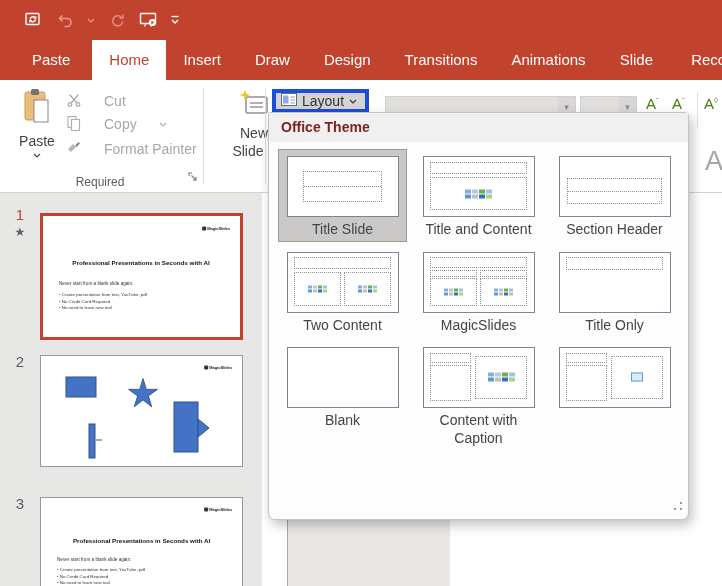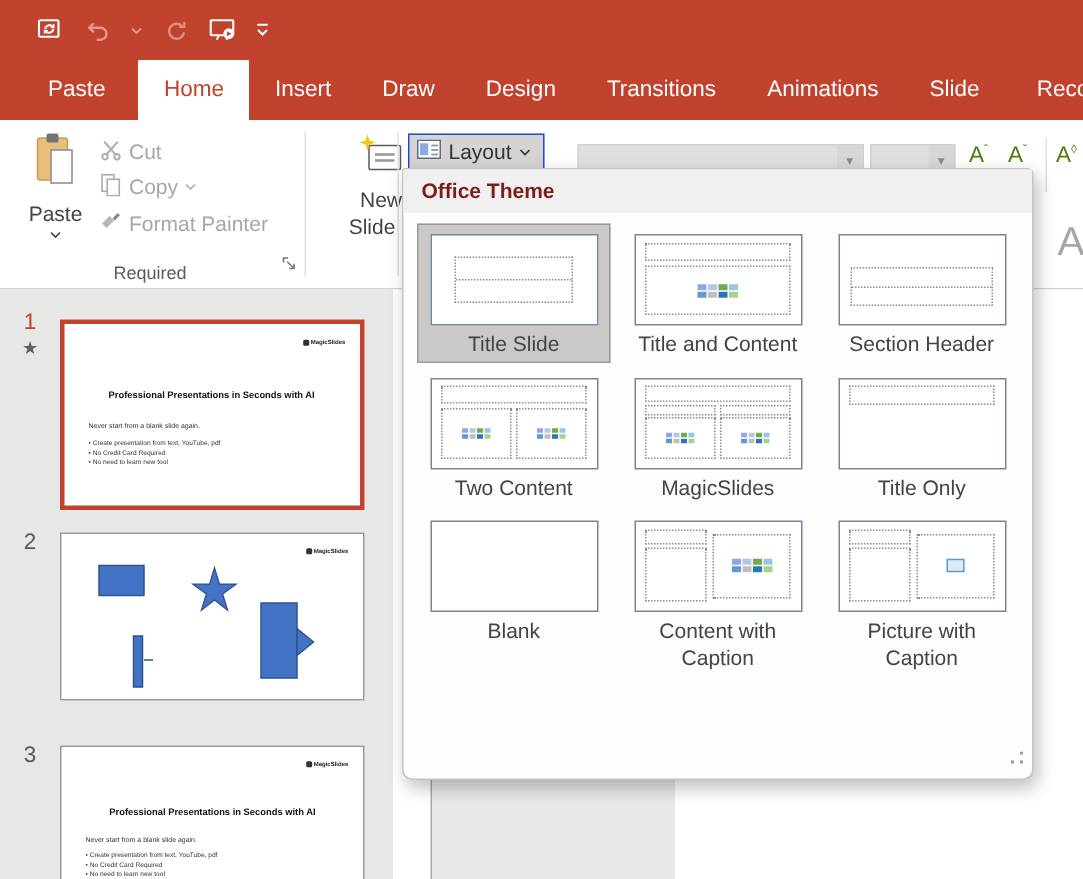--- a/index.html
+++ b/index.html
@@ -16,25 +16,25 @@
   .tabs { height:40px; background:#C1432E; display:flex; padding-left:10px; }
   .tab { color:#fff; font-size:15px; line-height:40px; padding:0 17px; cursor:default; }
   .tab.file { padding:0 22px; }
   .tab.selected { background:#fff; color:#C1432E; }
 
   
   .ribbon { position:relative; height:113px; background:#fff; border-bottom:1px solid #D5D3D1; overflow:hidden; }
   .vsep { position:absolute; top:8px; bottom:8px; width:1px; background:#E2E0DE; }
   .paste-btn { position:absolute; left:12px; top:8px; width:50px; height:84px; display:flex; flex-direction:column; align-items:center; }
   .paste-label { font-size:14px; color:#444; margin-top:3px; }
-  .small-cmd { position:absolute; left:66px; height:22px; display:flex; align-items:center; gap:4px; font-size:14px; color:#A9A7A5; }
+  .small-cmd { position:absolute; left:66px; height:22px; display:flex; align-items:center; gap:22px; font-size:14px; color:#A9A7A5; }
   .grp-label { position:absolute; left:0; width:200px; bottom:3px; text-align:center; font-size:12px; color:#5E5C5A; }
   .dlg-launcher { position:absolute; left:188px; bottom:6px; }
   .newslide-btn { position:absolute; left:226px; top:8px; width:56px; display:flex; flex-direction:column; align-items:center; font-size:14px; color:#444; line-height:1.3; }
-  .layout-btn { position:absolute; left:272px; top:9px; height:24px; padding:0 8px 0 5px; display:flex; align-items:center; gap:5px; background:#D6D4D2; border:1px solid #1d4ed8; font-size:14px; color:#333; }
+  .layout-btn { position:absolute; left:272px; top:9px; height:24px; padding:0 8px 0 5px; display:flex; align-items:center; gap:5px; background:#D6D4D2; border:4px solid #1d4ed8; font-size:14px; color:#333; }
   .combo { position:absolute; top:16px; height:21px; background:#E1DFDE; border:1px solid #D3D1CF; display:flex; align-items:center; justify-content:flex-end; }
   .combo .arrow { width:17px; height:100%; background:#D9D7D5; color:#8a8888; font-size:9px; display:flex; align-items:center; justify-content:center; }
   .font-az { position:absolute; top:15px; font-size:15px; color:#4d7c0f; }
   .font-az sup { font-size:8px; }
   .big-a { position:absolute; left:705px; top:66px; font-size:27px; color:#A8A6A4; }
 
   
   .workspace { position:relative; height:393px; }
   .slide-panel { position:absolute; left:0; top:0; width:262px; height:393px; background:#E7E7E6; overflow:hidden; }
   .main-area { position:absolute; left:262px; top:0; right:0; bottom:0; background:#fff; }
@@ -445,21 +445,20 @@
       </div>
 
       <div class="layout-cell">
         <div class="cell-thumb">
           <div class="ph" style="left:6%;top:9%;width:37%;height:17%"></div>
           <div class="ph" style="left:6%;top:28%;width:37%;height:62%"></div>
           <div class="ph" style="left:47%;top:13%;width:47%;height:74%">
             <span class="pic-glyph"></span>
           </div>
         </div>
-        <div class="cell-label">Picture with Caption</div>
       </div>
     </div>
 
     <div class="grip">
       <svg width="9" height="9" viewBox="0 0 9 9">
         <rect x="6" y="0" width="2" height="2" fill="#9a9a9a"></rect>
         <rect x="6" y="6" width="2" height="2" fill="#9a9a9a"></rect>
         <rect x="0" y="6" width="2" height="2" fill="#9a9a9a"></rect>
       </svg>
     </div>

